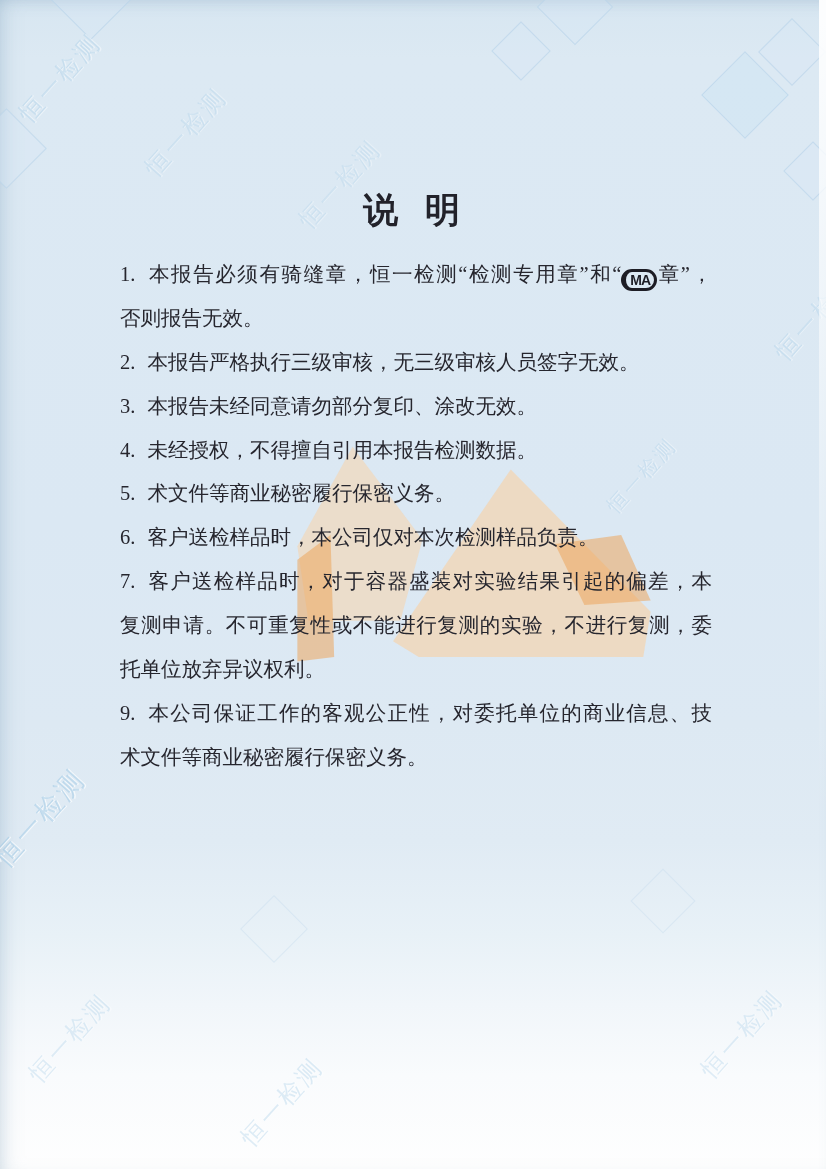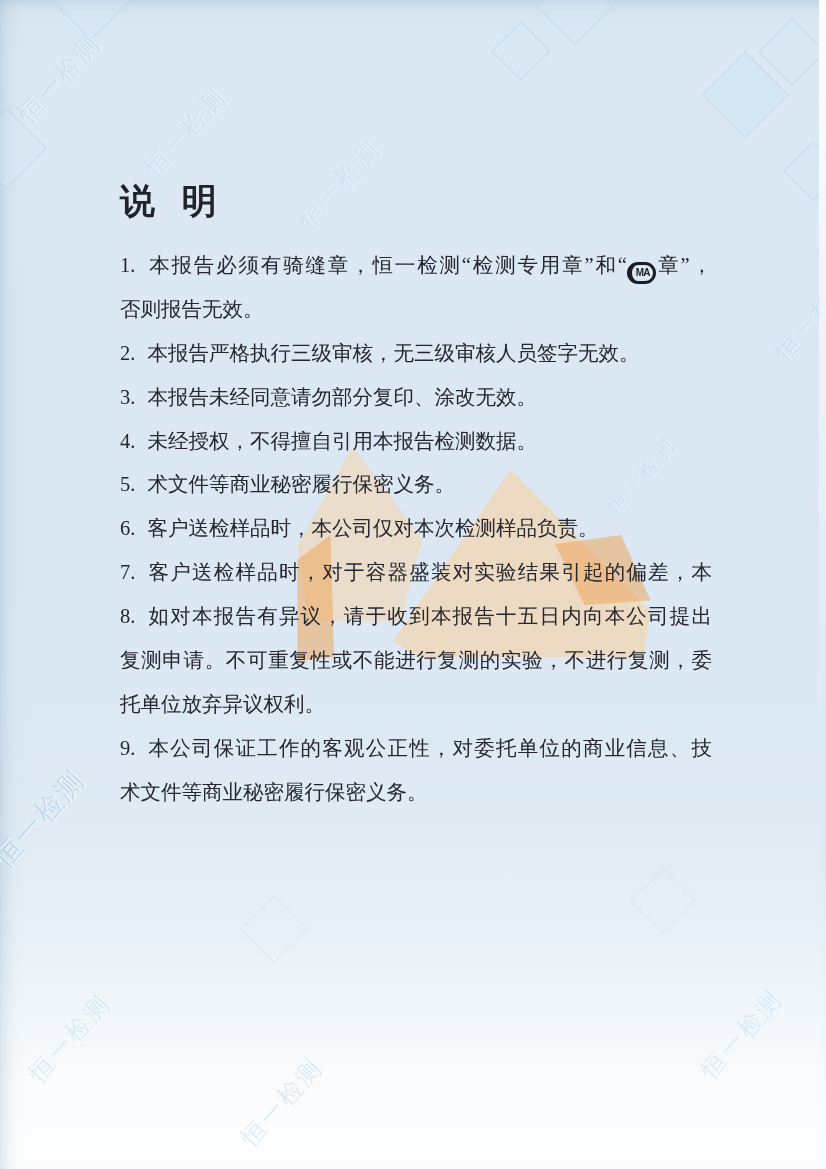--- a/index.html
+++ b/index.html
@@ -50,37 +50,37 @@
                 background:#f8d0a4; opacity:.60; }
   .accent-left{ clip-path:polygon(2% 53%, 11% 42%, 12% 96%, 2% 98%);
                 background:#eda55c; opacity:.55; }
   .accent-right{clip-path:polygon(72% 46%, 90% 42%, 98% 71%, 80% 73%);
                 background:#eda55c; opacity:.55; }
   .edge-right { position:absolute; right:0; top:0; width:7px; height:70%;
     background:linear-gradient(180deg, rgba(255,255,255,.95), rgba(255,255,255,.25) 70%, rgba(255,255,255,0)); }
   
   .content { position:absolute; inset:0; z-index:1; padding:170px 114px 0 120px; }
   .title {
-    margin:8px 0 18px 0; text-align:left;
+    margin:17px 0 18px 0; text-align:center;
     font-size:35px; line-height:48px; font-weight:bold;
     letter-spacing:9px; color:#22222a;
   }
   .tline {
     position:relative; height:43.9px; line-height:43.9px;
     font-size:20.5px; color:#26262e; text-align:justify;
     text-justify:inter-character; overflow:hidden;
   }
   .tline.fill { text-align-last:justify; }
   .num { padding-right:12px; }
   .cma {
     display:inline-block; box-sizing:border-box; height:22px; line-height:16px;
     border:3px solid #1d1d25; border-left-width:5px; border-radius:12px;
     padding:0 4px; vertical-align:-4px;
     font-family:"Liberation Sans","DejaVu Sans",sans-serif;
-    font-weight:bold; font-size:10px; letter-spacing:-1px; color:#1d1d25;
+    font-weight:bold; font-size:14px; letter-spacing:-1px; color:#1d1d25;
   }
 </style>
 </head>
 <body>
 
 <div class="page">
 
   <div class="wm-layer">
     <div class="dia d1"></div>
     <div class="dia d2"></div>
@@ -125,21 +125,20 @@
       <div class="tline"><span class="num">3.</span><span>本报告未经同意请勿部分复印、涂改无效。</span></div>
 
       <div class="tline"><span class="num">4.</span><span>未经授权，不得擅自引用本报告检测数据。</span></div>
 
       <div class="tline"><span class="num">5.</span><span>术文件等商业秘密履行保密义务。</span></div>
 
       <div class="tline"><span class="num">6.</span><span>客户送检样品时，本公司仅对本次检测样品负责。</span></div>
 
       <div class="tline fill"><span class="num">7.</span><span>客户送检样品时，对于容器盛装对实验结果引起的偏差，本</span></div>
 
-      <div class="tline fill"><span class="num">8.</span><span>如对本报告有异议，请于收到本报告十五日内向本公司提出</span></div>
       <div class="tline fill"><span>复测申请。不可重复性或不能进行复测的实验，不进行复测，委</span></div>
       <div class="tline"><span>托单位放弃异议权利。</span></div>
 
       <div class="tline fill"><span class="num">9.</span><span>本公司保证工作的客观公正性，对委托单位的商业信息、技</span></div>
       <div class="tline"><span>术文件等商业秘密履行保密义务。</span></div>
     </div>
   </div>
 
 </div>
 

